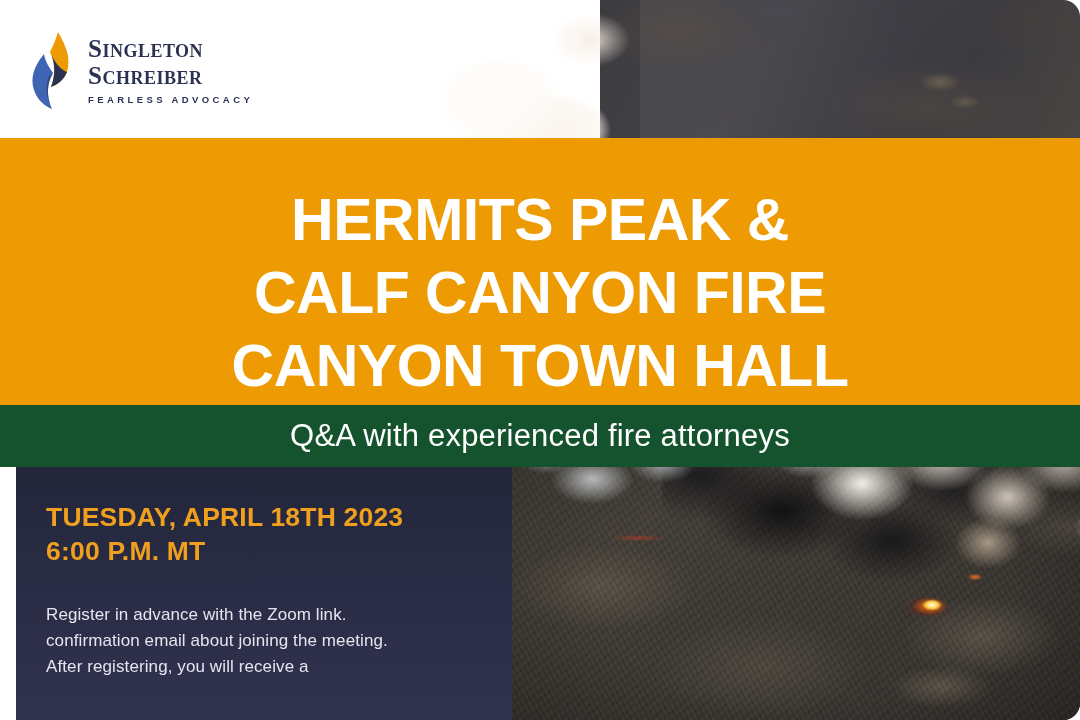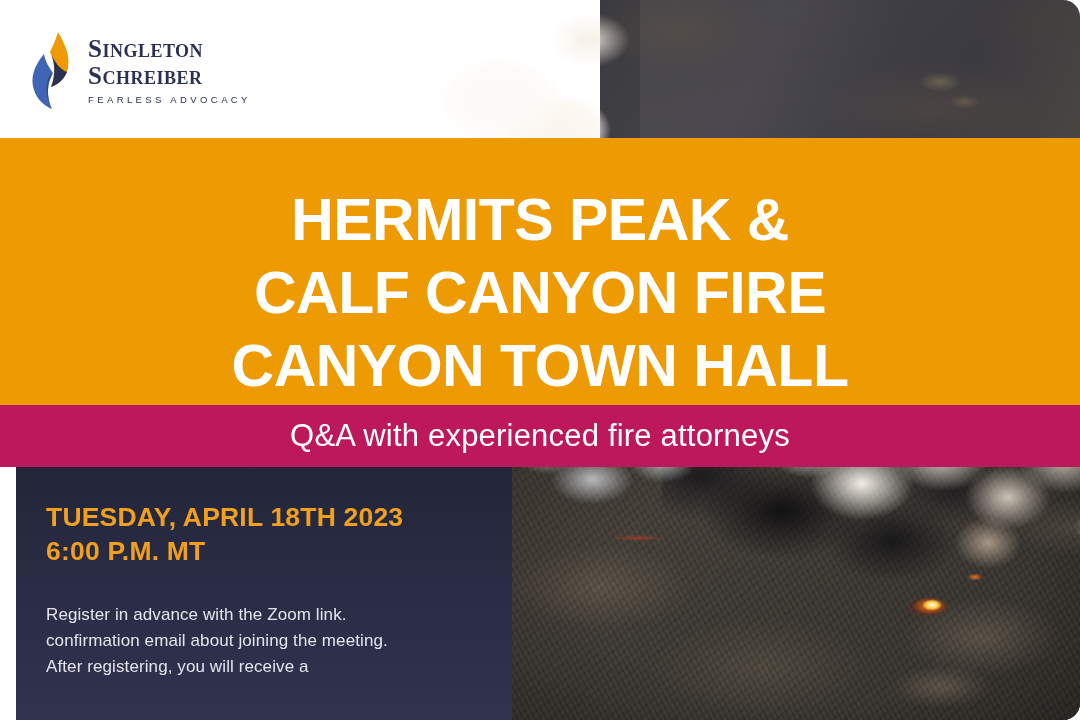--- a/index.html
+++ b/index.html
@@ -55,39 +55,39 @@
   .logo-mark svg{display:block;}
   .logo-type{display:flex;flex-direction:column;line-height:1;}
   .logo-l1,.logo-l2{
     font-family:"Liberation Serif", serif;
     font-weight:bold;color:#2b3153;letter-spacing:.5px;
     font-size:25px;font-variant:small-caps;
   }
   .logo-l2{margin-top:2px;}
   .logo-tag{
     margin-top:7px;font-family:"Liberation Sans", sans-serif;
-    font-size:9.5px;font-weight:normal;color:#2b3153;letter-spacing:3.4px;
+    font-size:9.5px;font-weight:bold;color:#2b3153;letter-spacing:3.4px;
   }
 
   
   .title-band{
     position:absolute;left:0;top:138px;width:1080px;height:310px;
     background:#ee9a03;
     display:flex;flex-direction:column;align-items:center;justify-content:center;
   }
   .title-line{
     color:#ffffff;font-weight:bold;text-align:center;
     font-size:59px;line-height:73px;letter-spacing:-0.5px;
     white-space:nowrap;
   }
 
   
   .sub-band{
     position:absolute;left:0;top:405px;width:1080px;height:62px;
-    background:#be185d;display:flex;align-items:center;justify-content:center;
+    background:#14532d;display:flex;align-items:center;justify-content:center;
   }
   .sub-text{color:#ffffff;font-size:31px;font-weight:normal;letter-spacing:.2px;}
 
   
   .bottom{
     position:absolute;left:16px;top:467px;width:1080px;height:253px;
     background:linear-gradient(180deg,#232539 0%,#2a2c45 45%,#31334f 100%);
     overflow:hidden;
   }
 

